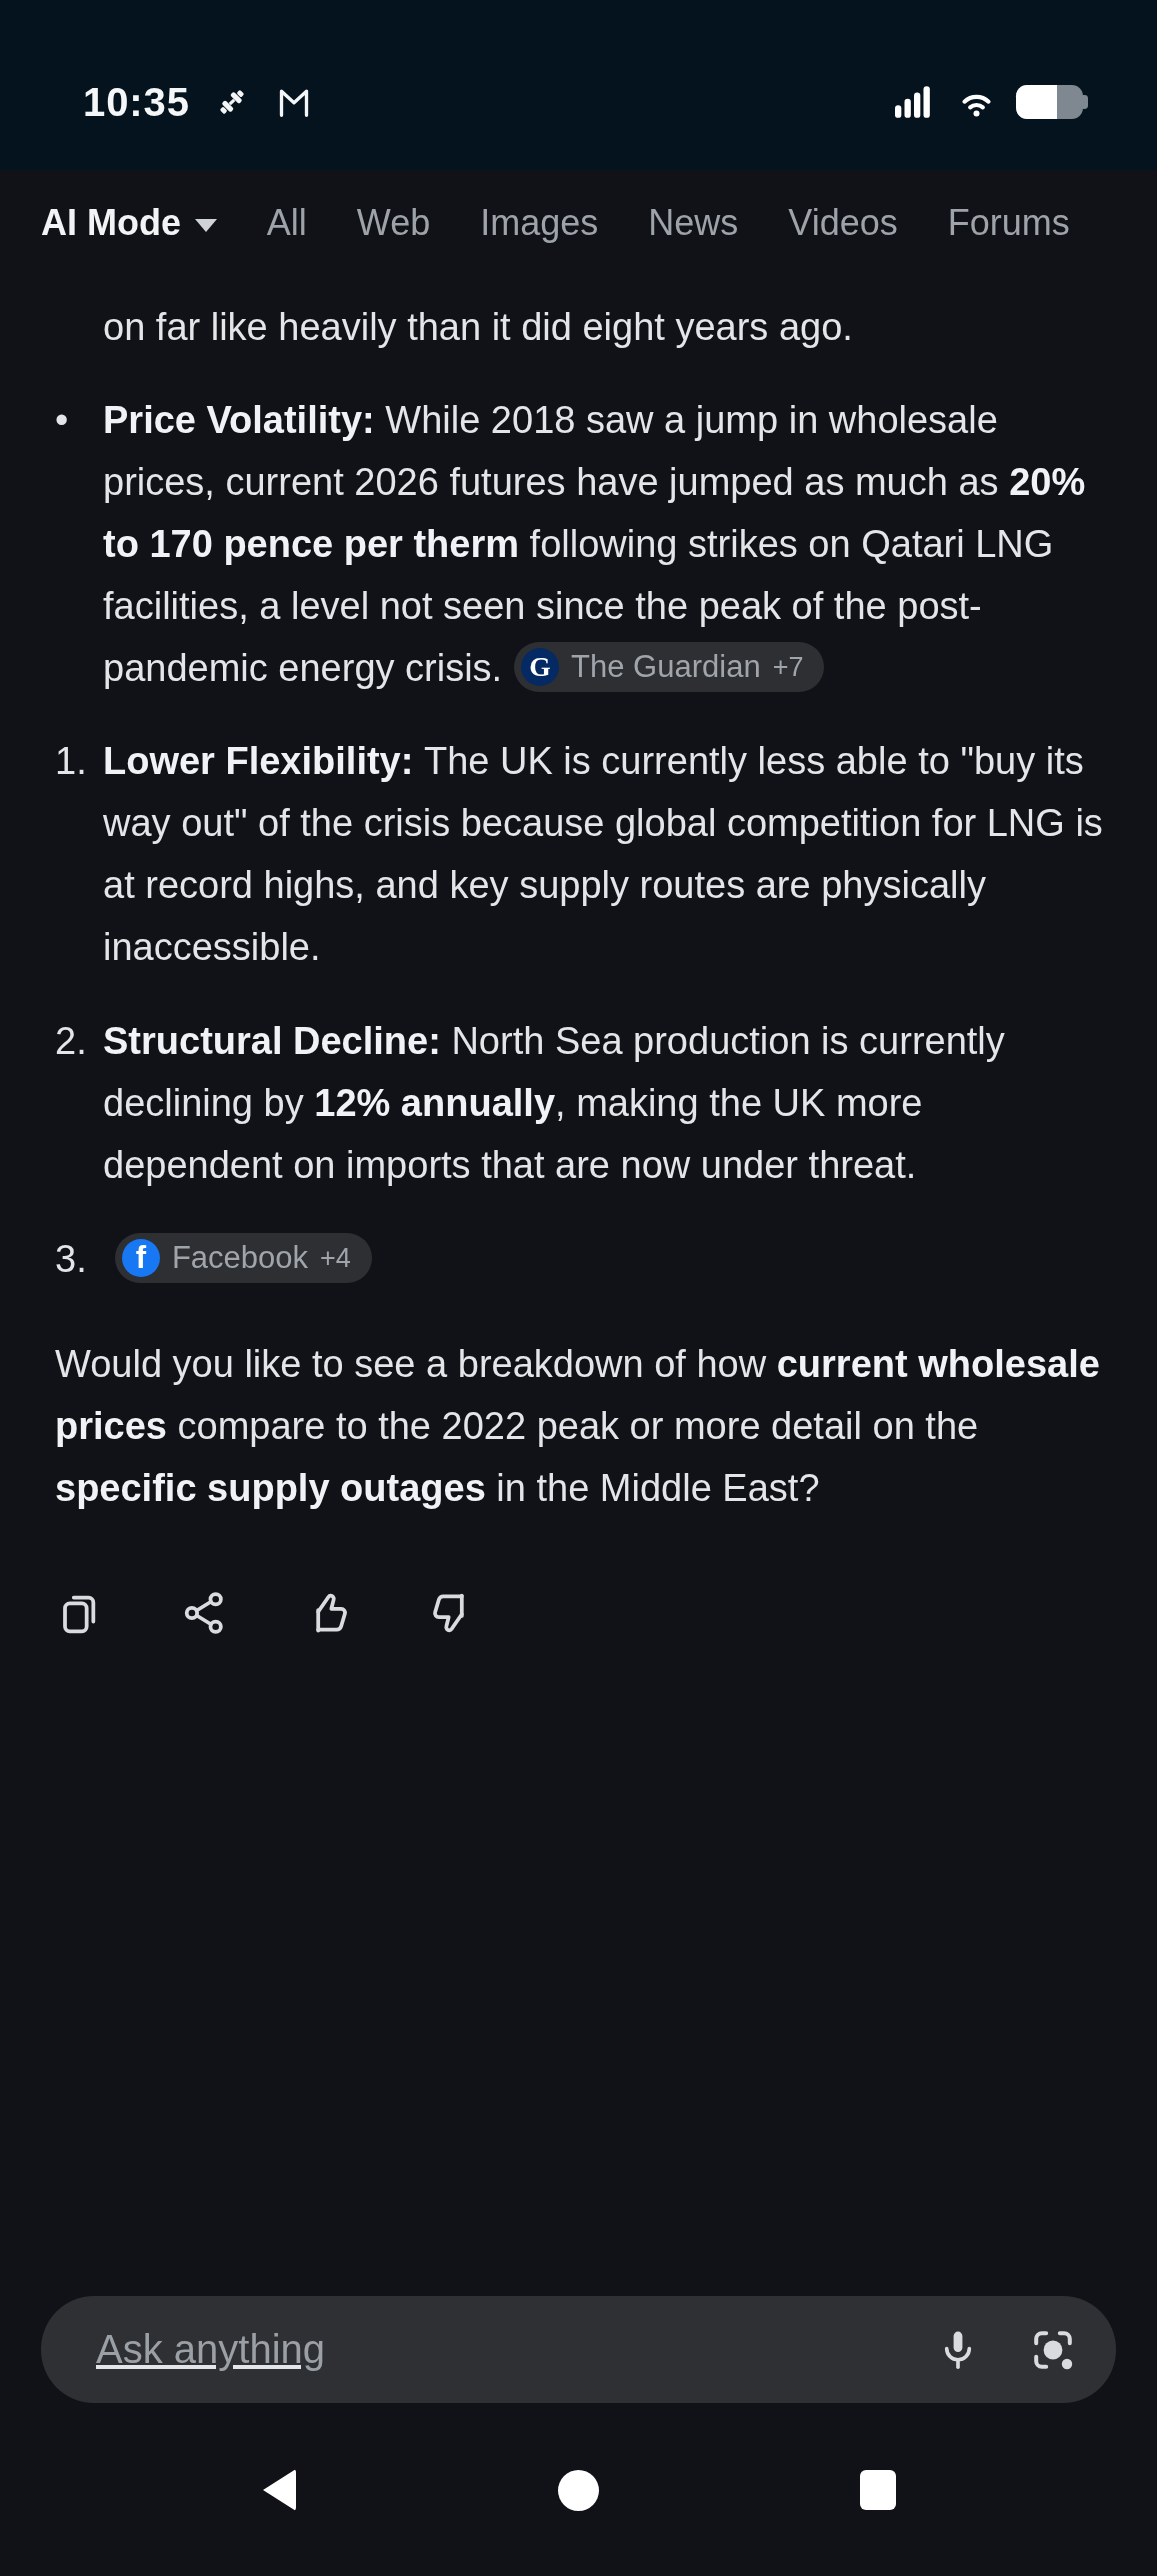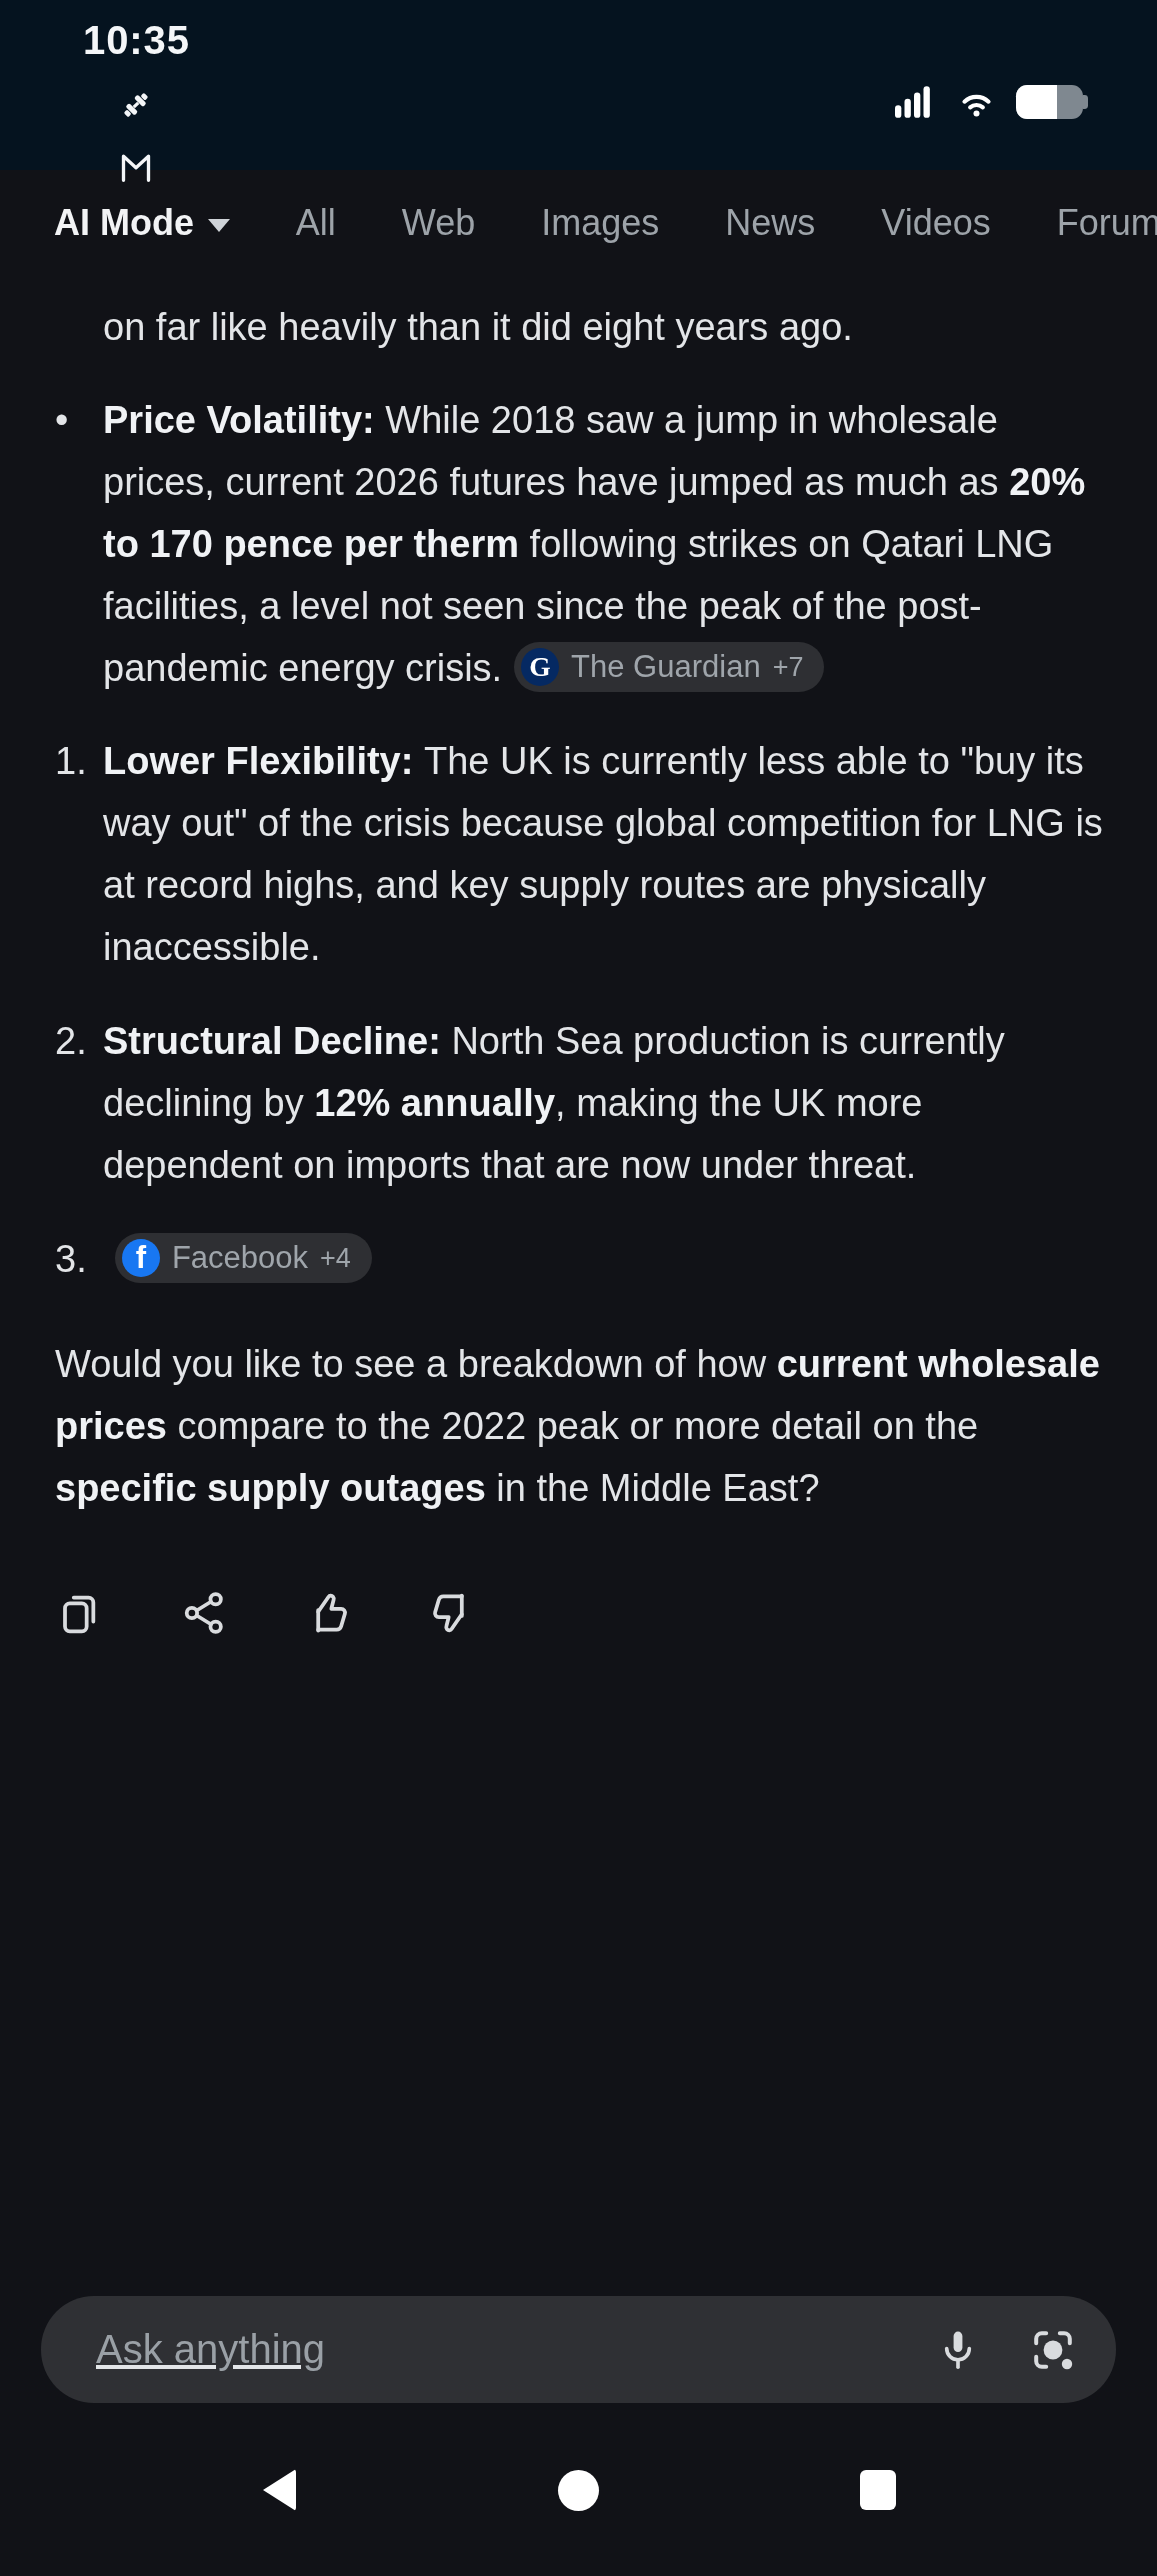--- a/index.html
+++ b/index.html
@@ -10,33 +10,33 @@
     font-family:"Liberation Sans", sans-serif;
     color:#e3e5e8;
     overflow:hidden;
   }
   
   .status-bar{
     height:170px;background:#05131f;
     display:flex;align-items:center;
     padding:34px 69px 0 83px;box-sizing:border-box;
   }
-  .status-left{display:flex;align-items:center;gap:23px;flex-direction:column;}
+  .status-left{display:flex;align-items:center;gap:23px;}
   .status-time{color:#f4f6f8;font-size:40px;font-weight:700;letter-spacing:0.9px;}
   .status-right{margin-left:auto;display:flex;align-items:center;gap:17px;}
   .sicon{display:inline-flex;align-items:center;}
   .battery{position:relative;width:72px;height:34px;}
   .battery .body{position:absolute;left:0;top:0;width:67px;height:34px;border-radius:11.2px;background:#7f8890;overflow:hidden;}
   .battery .fill{position:absolute;left:0;top:0;height:34px;background:#ffffff;}
   .battery .nub{position:absolute;right:0;top:10.3px;width:5.2px;height:13.8px;border-radius:0 3.4px 3.4px 0;background:#7f8890;}
   
   .tab-bar{
     height:105px;display:flex;align-items:center;
-    padding:0 34px 0 41px;box-sizing:border-box;gap:16px;
-    white-space:nowrap;overflow:hidden;margin-left:13px;
+    padding:0 34px 0 41px;box-sizing:border-box;gap:0;
+    white-space:nowrap;overflow:hidden;
   }
   .tab{font-size:36px;color:#9da3a9;padding:0 25px;cursor:pointer;}
   .tab:first-child{padding-left:0;}
   .tab-selected{color:#f2f3f5;font-weight:700;display:inline-flex;align-items:center;gap:13.8px;}
   .chevron-down{
     width:0;height:0;display:inline-block;
     border-left:11.2px solid transparent;border-right:11.2px solid transparent;
     border-top:13px solid #cfd3d8;margin-top:5.2px;
   }
   

